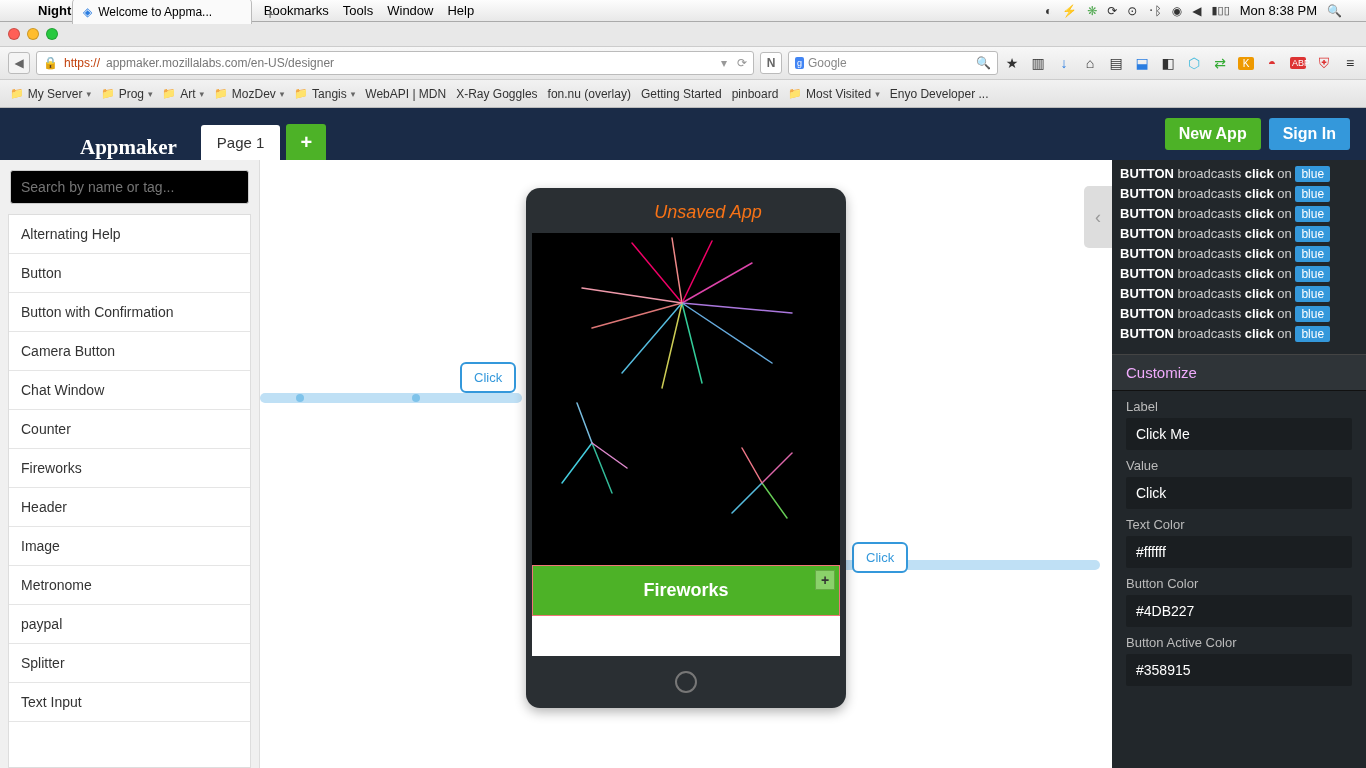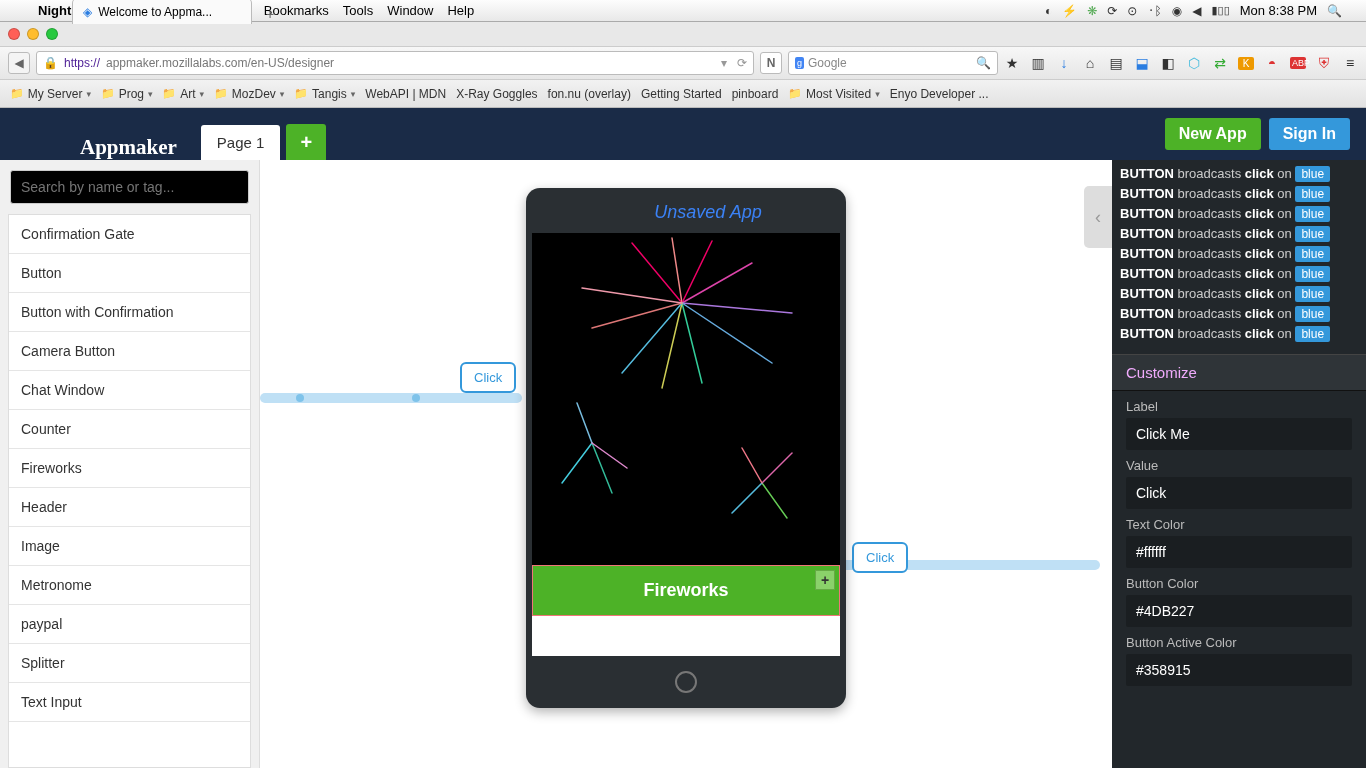--- a/index.html
+++ b/index.html
@@ -23,21 +23,21 @@
 .wc-max { background: #28c940; }
 .tab-strip { display: flex; align-items: flex-end; padding-left: 72px; height: 0; position: relative; top: -22px; }
 .browser-tab { background: #fafafa; border: 1px solid #bbb; border-bottom: none; border-radius: 5px 5px 0 0; height: 26px; min-width: 180px; display: flex; align-items: center; padding: 0 10px; font-size: 12px; gap: 6px; }
 .new-tab-btn { width: 24px; height: 20px; display: flex; align-items: center; justify-content: center; color: #666; font-size: 14px; margin-left: 6px; }
 .tab-favicon { color: #2a7de1; font-size: 12px; }
 
 .url-row { display: flex; align-items: center; padding: 4px 8px; gap: 6px; border-top: 1px solid #ccc; border-bottom: 1px solid #ccc; background: linear-gradient(#f7f7f7,#e6e6e6); height: 34px; }
 .nav-btn { width: 22px; height: 22px; border: 1px solid #bbb; border-radius: 3px; background: #f4f4f4; display: flex; align-items: center; justify-content: center; font-size: 12px; color: #666; }
 .url-input { flex: 1; height: 24px; border: 1px solid #bbb; border-radius: 3px; background: #fff; display: flex; align-items: center; padding: 0 6px; font-size: 12px; color: #888; gap: 6px; }
 .url-text { color: #777; }
-.url-proto { color: #4c1d95; }
+.url-proto { color: #c2410c; }
 .search-box { width: 210px; height: 24px; border: 1px solid #bbb; border-radius: 3px; background: #fff; display: flex; align-items: center; padding: 0 6px; font-size: 12px; color: #888; gap: 4px; }
 .toolbar-icons { display: flex; align-items: center; gap: 10px; font-size: 14px; color: #555; }
 .toolbar-icons span { width: 16px; text-align: center; }
 .ti-blue { color: #2a7de1; }
 .ti-green { color: #3a3; }
 .ti-cyan { color: #4bd; }
 .ti-orange { color: #e90; }
 .ti-red { color: #d33; }
 .ti-dark { color: #333; }
 
@@ -65,21 +65,21 @@
 .sidebar-left { width: 260px; background: #f0f0f0; border-right: 1px solid #ddd; display: flex; flex-direction: column; }
 .search-wrap { padding: 10px; }
 .sidebar-search { width: 100%; height: 34px; border: 1px solid #ccc; border-radius: 3px; padding: 0 10px; font-size: 14px; color: #999; background: #000000; }
 .component-list { flex: 1; overflow-y: auto; background: #fff; margin: 0 8px; border: 1px solid #ddd; }
 .component-item { padding: 11px 12px; font-size: 14px; color: #333; border-bottom: 1px solid #e5e5e5; cursor: pointer; }
 .collapse-handle-left { position: absolute; left: 260px; top: 78px; width: 28px; height: 62px; background: #ddd; border-radius: 0 5px 5px 0; display: flex; align-items: center; justify-content: center; color: #999; font-size: 18px; }
 
 
 .canvas { flex: 1; position: relative; background: #fff; display: flex; justify-content: center; padding-top: 28px; }
 .phone { width: 320px; height: 520px; background: #2a2f33; border-radius: 14px; box-shadow: 0 4px 12px rgba(0,0,0,.3); display: flex; flex-direction: column; overflow: hidden; position: relative; }
-.phone-title { text-align: center; color: #3b82f6; font-style: italic; font-size: 18px; padding: 14px 0 10px; margin-left: 44px; }
+.phone-title { text-align: center; color: #f97316; font-style: italic; font-size: 18px; padding: 14px 0 10px; margin-left: 44px; }
 .phone-screen { flex: 1; background: #000; margin: 0 6px; position: relative; overflow: hidden; }
 .fw-btn { background: #4DB227; color: #fff; text-align: center; font-weight: bold; font-size: 18px; padding: 14px 0; margin: 0 6px; position: relative; border: 1px solid #e77; }
 .fw-plus { position: absolute; right: 4px; top: 4px; width: 20px; height: 20px; background: #8bd16a; color: #333; display: flex; align-items: center; justify-content: center; font-size: 14px; border: 1px solid #6a4; }
 .phone-white { height: 40px; background: #fff; margin: 0 6px; }
 .phone-home { height: 52px; display: flex; align-items: center; justify-content: center; }
 .home-btn { width: 22px; height: 22px; border: 2px solid #777; border-radius: 50%; }
 
 .wire-label { position: absolute; border: 2px solid #3498db; border-radius: 6px; padding: 6px 12px; font-size: 13px; color: #3498db; background: #fff; }
 .wire-line-left { position: absolute; height: 10px; background: #bfe0f5; border-radius: 5px; }
 .wire-dot { position: absolute; width: 8px; height: 8px; background: #7fc3ea; border-radius: 50%; }
@@ -208,21 +208,21 @@
     </div>
   </div>
 
   <div class="app-body">
 
     <div class="sidebar-left">
       <div class="search-wrap">
         <input class="sidebar-search" placeholder="Search by name or tag..." style="">
       </div>
       <div class="component-list" id="component-list">
-          <div class="component-item">Confirmation Gate</div>
+          <div class="component-item">Alternating Help</div>
           <div class="component-item">Button</div>
           <div class="component-item">Button with Confirmation</div>
           <div class="component-item">Camera Button</div>
           <div class="component-item">Chat Window</div>
           <div class="component-item">Counter</div>
           <div class="component-item">Fireworks</div>
           <div class="component-item">Header</div>
           <div class="component-item">Image</div>
           <div class="component-item">Metronome</div>
           <div class="component-item">paypal</div>

